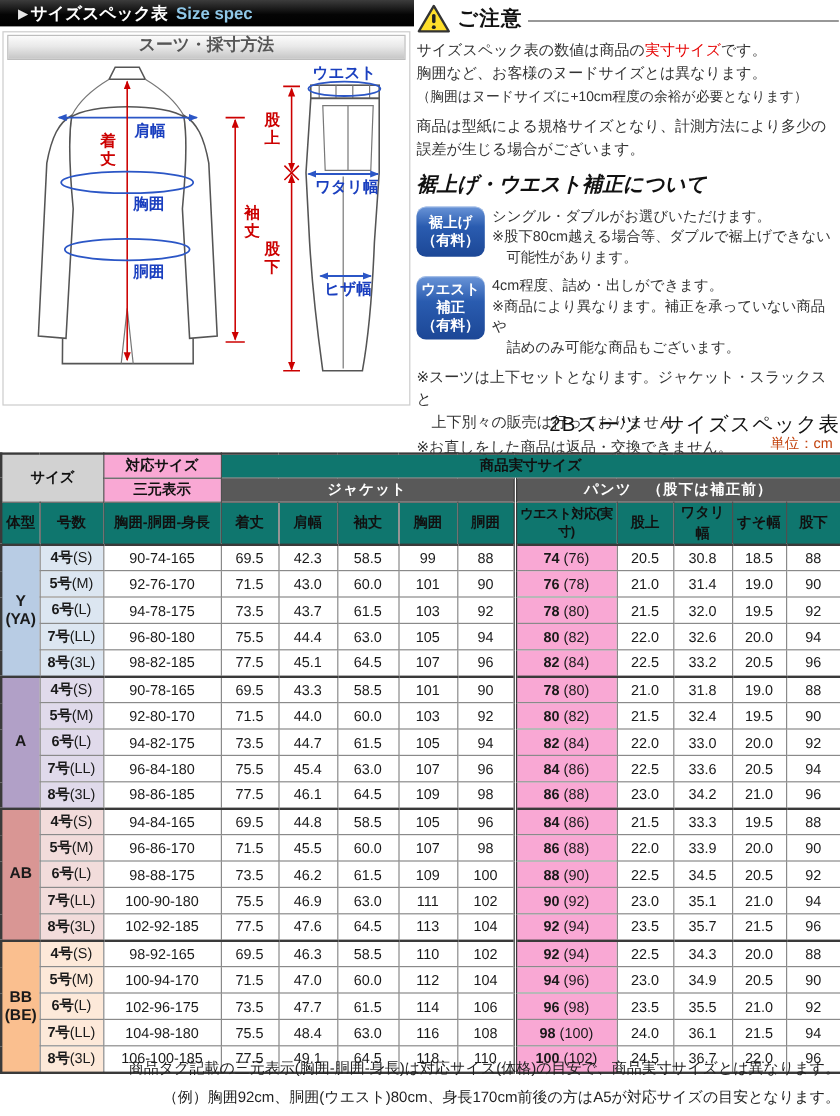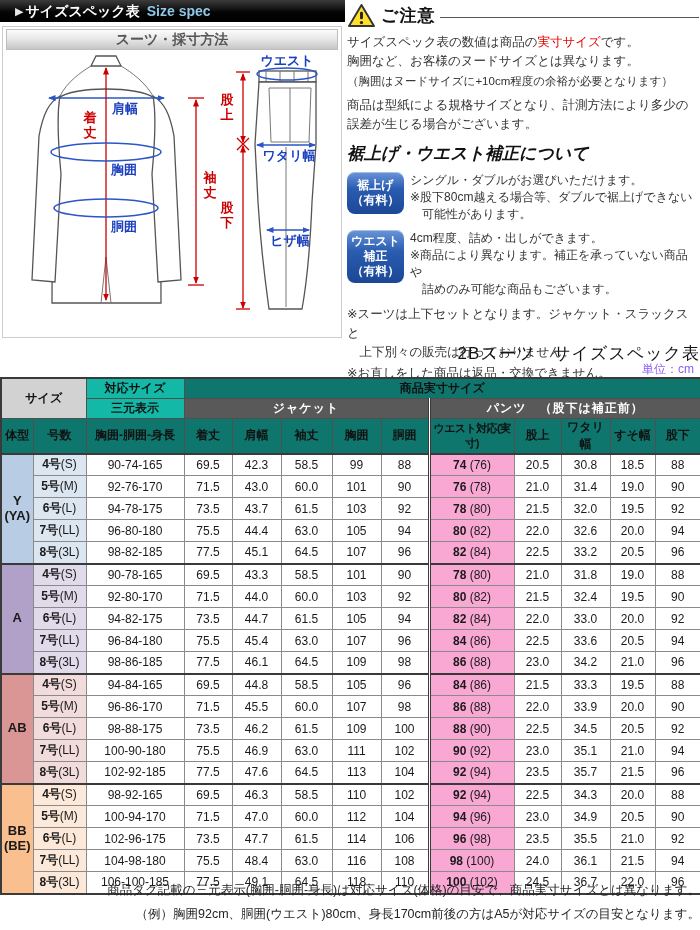--- a/index.html
+++ b/index.html
@@ -7,21 +7,21 @@
   body{width:700px;height:930px;font-family:"Liberation Sans","DejaVu Sans",sans-serif;color:#222;position:relative;overflow:hidden}
   .page{position:absolute;inset:0}
 
   
   .black-bar{position:absolute;left:0;top:0;width:345px;height:22px;background:linear-gradient(180deg,#3c3c3c,#050505 55%,#000);color:#fff;font-size:14px;font-weight:bold;line-height:22px;padding-left:15px;white-space:nowrap}
   .black-bar .arrow{font-size:11px;vertical-align:1px;color:#e8e8e8;margin-right:2px}
   .black-bar .en{color:#8fc8e8;font-weight:bold;margin-left:7px}
 
   
   .measure-panel{position:absolute;left:2px;top:26px;width:340px;height:312px;background:#fff;border:1px solid #ccc}
-  .measure-title{margin:2px 3px 0 3px;height:21px;background:linear-gradient(180deg,#fbfbfb,#e9e9e9 45%,#c6c6c6);border:1px solid #bdbdbd;text-align:center;font-family:Liberation Sans, sans-serif;font-weight:bold;font-size:14px;color:#555;line-height:19px}
+  .measure-title{margin:2px 3px 0 3px;height:21px;background:linear-gradient(180deg,#fbfbfb,#e9e9e9 45%,#c6c6c6);border:1px solid #bdbdbd;text-align:center;font-family:Liberation Mono, monospace;font-weight:bold;font-size:14px;color:#555;line-height:19px}
   svg.diagram{display:block;margin-top:2px}
   .outline{fill:#fff;stroke:#555;stroke-width:1.3}
   .thin{fill:none;stroke:#777;stroke-width:1}
   .mred{stroke:#cc0000;stroke-width:1.3;fill:none}
   .mblue{stroke:#2b56c6;stroke-width:1.5;fill:none}
   text.lblue{fill:#1a3fbf;font-size:13px;font-weight:bold}
   text.lred{fill:#cc0000;font-size:13px;font-weight:bold}
 
   
   .right-col{position:absolute;left:347px;top:3px;width:352px}
@@ -34,28 +34,28 @@
   .red{color:#e60000}
   .hem-title{font-family:"DejaVu Serif","Liberation Serif",serif;font-style:italic;font-size:17px;font-weight:bold;color:#111;margin:9px 0 7px}
   .hem-item{display:flex;gap:6px;margin-bottom:7px;align-items:flex-start}
   .badge{flex:none;width:57px;min-height:42px;border-radius:8px;background:linear-gradient(180deg,#6a95d8,#2a5cb0 40%,#1c4796);color:#fff;font-weight:bold;font-size:12px;line-height:1.25;text-align:center;display:flex;align-items:center;justify-content:center;white-space:pre-line;padding:4px 1px;box-shadow:inset 0 1px 0 rgba(255,255,255,.4)}
   .hem-text{font-size:12px;line-height:1.42;white-space:pre-line;color:#333}
   .hem-note{font-size:12.5px;line-height:1.5;white-space:pre-line;color:#333;margin-top:2px}
 
   
   .table-title-row{position:absolute;left:0;top:342px;width:700px;height:34px}
   .table-title{text-align:right;font-size:17px;font-weight:normal;color:#111;letter-spacing:1px}
-  .unit{position:absolute;right:6px;bottom:-2px;font-size:12px;color:#8b5cf6}
+  .unit{position:absolute;right:6px;bottom:-2px;font-size:12px;color:#c2410c}
 
   
   table.spec{position:absolute;left:0;top:377px;width:700px;border-collapse:collapse;table-layout:fixed;border:2px solid #3a3a3a}
   .spec th,.spec td{border:1px solid #8a8a8a;text-align:center;font-size:12px;overflow:hidden;padding:0 1px}
   .spec thead th{background:#0f766e;font-weight:bold;height:20px;border-color:#4f4f4f;color:#111}
   .spec thead .corner{background:#d2d2d2}
-  .spec thead .white{background:#14b8a6}
+  .spec thead .white{background:#f9a8d4}
   .spec thead .dark{background:#595959;color:#fff;letter-spacing:1px}
   .spec thead .small{font-size:11px;letter-spacing:-0.6px}
   .spec td{height:22px;background:#fff;color:#1a1a1a}
   .spec td.taikei{font-weight:bold;font-size:13px;line-height:1.15}
   .spec td.gosu b{font-weight:bold}
   .spec td.waist{background:#f9a8d4}
   .spec td.waist b{font-weight:bold}
   .spec .pstart{border-left:3px double #3a3a3a}
   .spec tr.gstart td{border-top:2px solid #3a3a3a}
 

